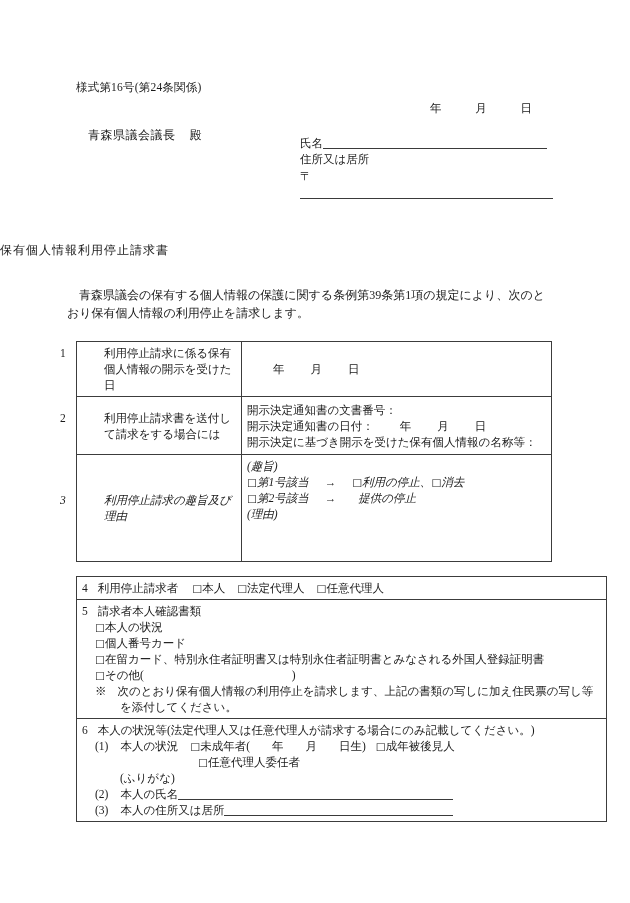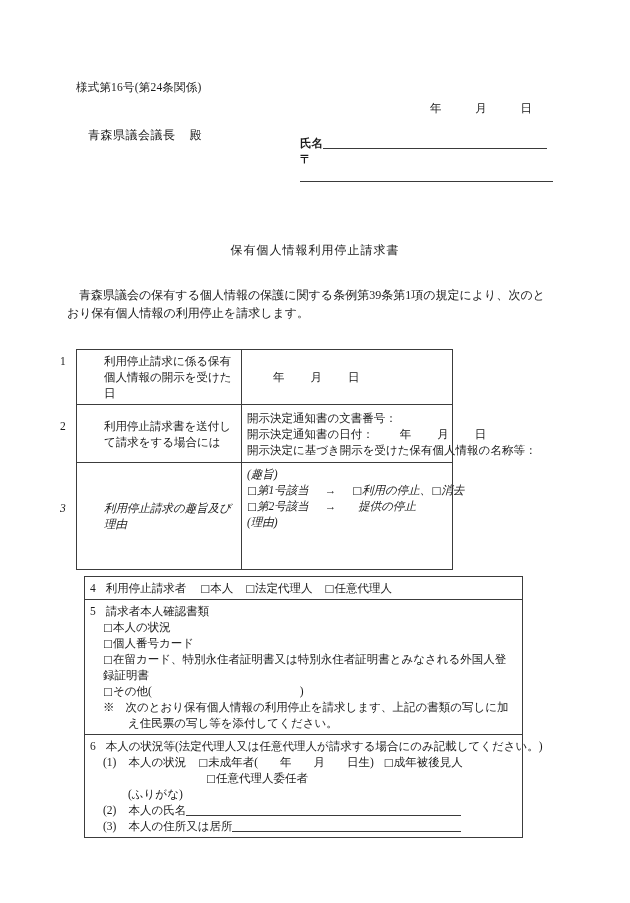--- a/index.html
+++ b/index.html
@@ -51,21 +51,20 @@
     white-space: nowrap;
   }
   .addressee .dono { margin-left: 14px; }
 
   
   .applicant {
     position: absolute;
     left: 300px;
     top: 134px;
     width: 253px;
-    font-weight: bold;
   }
   .applicant .row {
     position: relative;
     font-size: 11.5px;
     height: 17px;
     line-height: 17px;
     white-space: nowrap;
   }
   .ul-fill {
     display: inline-block;
@@ -89,21 +88,20 @@
   }
   .tel-row .paren1 { display: inline-block; width: 60px; text-align: right; }
   .tel-row .paren2 { display: inline-block; width: 55px; text-align: right; }
 
   
   .doc-title {
     position: absolute;
     left: 0;
     top: 242px;
     width: 630px;
-    text-align: center;
     font-size: 12px;
     letter-spacing: 1px;
   }
   .lead {
     position: absolute;
     left: 67px;
     top: 286px;
     width: 478px;
     font-size: 12px;
     line-height: 18px;
@@ -120,27 +118,26 @@
   .tbl td {
     border: 1px solid #3c3c3c;
     vertical-align: middle;
     font-size: 11.5px;
     line-height: 16px;
     padding: 3px 5px;
   }
   #table-one {
     left: 76px;
     top: 341px;
-    width: 377px;
-    margin-top: 8px;
+    width: 476px;
   }
   #table-two {
-    left: 84px;
+    left: 76px;
     top: 576px;
-    width: 439px;
+    width: 531px;
   }
   .lbl-cell { width: 154px; }
   .hang {
     padding-left: 22px;
     text-indent: -22px;
     display: block;
   }
   .hang .num { display: inline-block; width: 10px; }
   .hang .sp { display: inline-block; width: 12px; }
 
@@ -186,20 +183,23 @@
   </div>
 
   <div class="addressee">
     <span>青森県議会議長</span><span class="dono">殿</span>
   </div>
 
   <div class="applicant">
     <div class="row">
       <span>氏名</span><span class="ul-fill" style="width:224px"></span>
     </div>
+    <div class="row">
+      <span>住所又は居所</span>
+    </div>
     <div class="row" style="height:30px">
       <span>〒</span>
     </div>
     <div class="rule-full"></div>
   </div>
 
   <div class="doc-title">保有個人情報利用停止請求書</div>
   <div class="lead">青森県議会の保有する個人情報の保護に関する条例第39条第1項の規定により、次のとおり保有個人情報の利用停止を請求します。</div>
 
   <table class="tbl" id="table-one">

